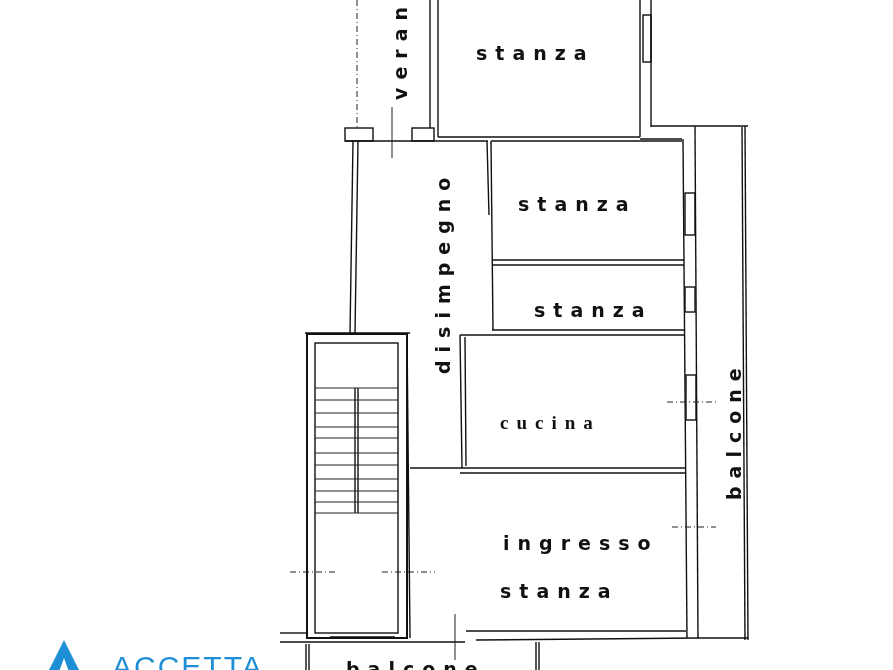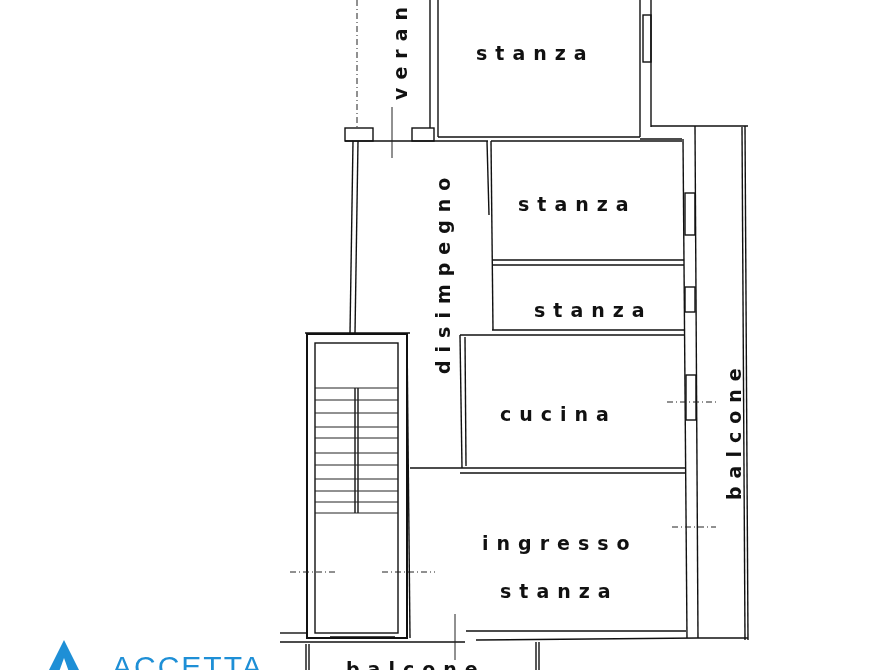--- a/index.html
+++ b/index.html
@@ -117,22 +117,22 @@
     <line class="w1" x1="536" y1="642" x2="536" y2="670"></line>
     <line class="w1" x1="539" y1="642" x2="539" y2="670"></line>
   </g>
 </svg>
 
 <div class="label" style="left:476px; top:42px;">stanza</div>
 <div class="label vlabel" style="left:389px; top:100px;">veran</div>
 <div class="label vlabel" style="left:432px; top:374px;">disimpegno</div>
 <div class="label" style="left:518px; top:193px;">stanza</div>
 <div class="label" style="left:534px; top:299px;">stanza</div>
-<div class="label" style="left:500px; top:403px;">cucina</div>
-<div class="label" style="left:482px; top:532px;">ingresso</div>
+<div class="label" style="left:500px; top:412px;font-family:Liberation Serif, serif;">cucina</div>
+<div class="label" style="left:503px; top:532px;">ingresso</div>
 <div class="label" style="left:500px; top:580px;">stanza</div>
 <div class="label vlabel" style="left:723px; top:500px;">balcone</div>
 <div class="label" style="left:346px; top:658px;">balcone</div>
 
 <div class="logo">
   <div class="logo-mark"></div>
   <div class="logo-mark-inner"></div>
   <div class="logo-text">ACCETTA</div>
 </div>
 

